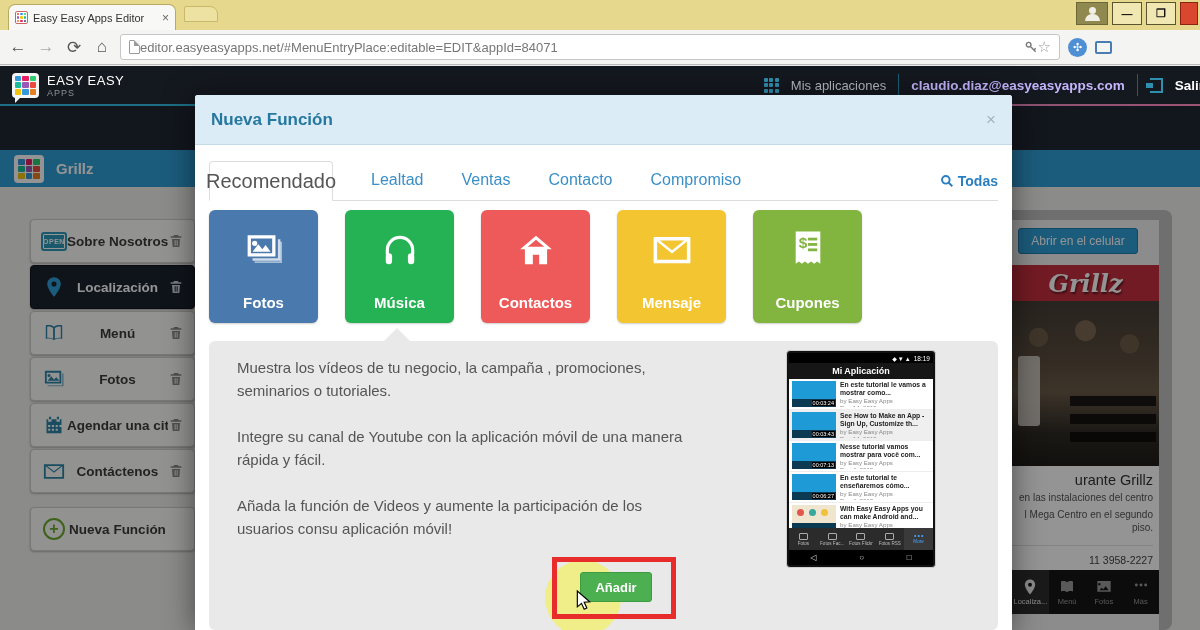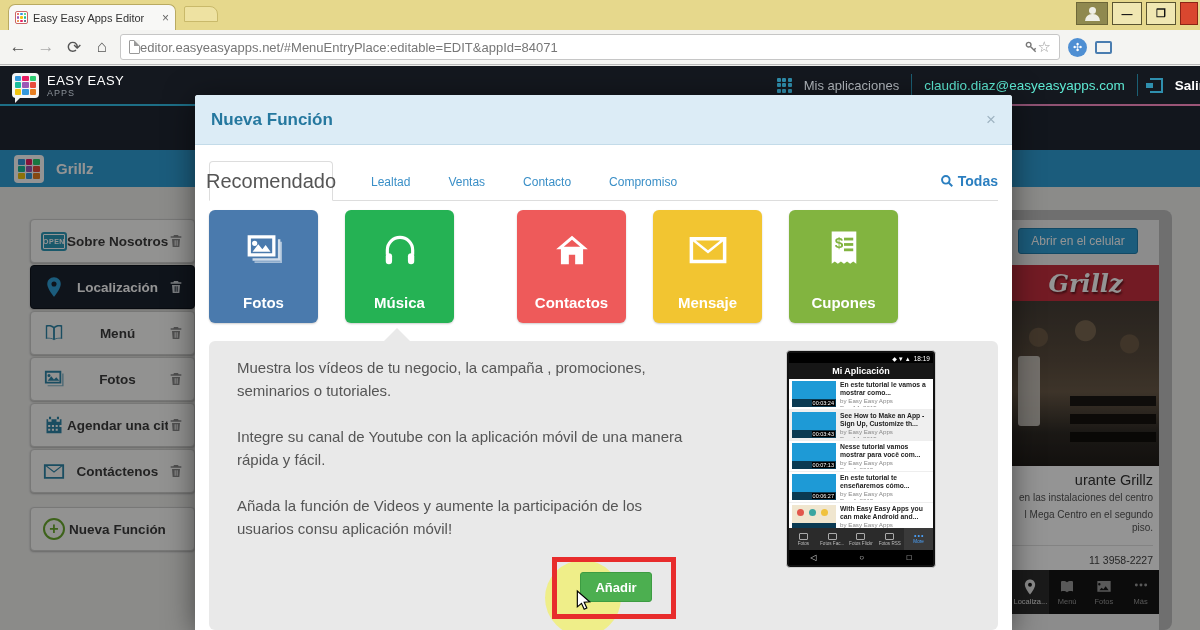--- a/index.html
+++ b/index.html
@@ -38,21 +38,21 @@
   .brand { display:flex; align-items:center; gap:8px; padding-left:12px; }
   .brand-logo { width:27px; height:25px; background:#f5f5f5; border-radius:4px; display:grid; grid-template-columns:repeat(3,1fr); gap:1px; padding:3px; position:relative; }
   .brand-logo i { border-radius:1px; }
   .brand-logo::after { content:""; position:absolute; left:3px; bottom:-5px; border:4px solid transparent; border-top-color:#f5f5f5; border-left-color:#f5f5f5; }
   .brand-text .l1 { font-size:13px; color:#fff; letter-spacing:.5px; }
   .brand-text .l2 { font-size:9px; color:#8a9097; letter-spacing:1px; }
   .appbar-right { margin-left:auto; display:flex; align-items:center; gap:12px; padding-right:0; position:relative; right:-4px; }
   .grid9 { display:grid; grid-template-columns:repeat(3,4px); grid-auto-rows:4px; gap:1.5px; }
   .grid9 i { background:#2f8fae; border-radius:1px; }
   .topbar-link { font-size:13px; color:#b4bac0; cursor:pointer; white-space:nowrap; }
-  .topbar-email { font-size:13.5px; color:#5eead4; font-weight:normal; cursor:pointer; white-space:nowrap; }
+  .topbar-email { font-size:13.5px; color:#c4b5fd; font-weight:bold; cursor:pointer; white-space:nowrap; }
   .topbar-sep { width:1px; height:22px; background:#1b5f74; }
   .exit-icon { width:13px; height:15px; border:2px solid #2f8fae; border-left:none; position:relative; }
   .exit-icon::after { content:""; position:absolute; left:-4px; top:3px; width:7px; height:5px; background:#2f8fae; }
   .topbar-salir { font-size:13.5px; color:#fff; font-weight:bold; white-space:nowrap; }
 
   
   .secondbar { position:absolute; left:0; top:106px; width:1200px; height:44px; background:#202733; z-index:1; }
   .bluebar { position:absolute; left:0; top:150px; width:1200px; height:37px; background:#2f9fd6; display:flex; align-items:center; gap:12px; padding-left:14px; z-index:1; }
   .appicon { width:30px; height:28px; background:#fff; border-radius:4px; display:grid; grid-template-columns:repeat(3,1fr); gap:1px; padding:4px; }
   .appicon i { border-radius:1px; }
@@ -98,30 +98,30 @@
   
   .overlay { position:absolute; left:0; top:106px; width:1200px; height:524px; background:rgba(0,0,0,.42); z-index:5; }
 
   
   .modal { position:absolute; left:195px; top:95px; width:817px; height:535px; background:#fff; border-radius:3px 3px 0 0; box-shadow:0 4px 30px rgba(0,0,0,.5); z-index:10; }
   .modal-header { position:absolute; left:0; top:0; width:817px; height:50px; background:#dcecf6; border-bottom:1px solid #c3dbe9; border-radius:3px 3px 0 0; display:flex; align-items:center; padding:0 16px; }
   .modal-title { font-size:17px; font-weight:bold; color:#25789f; }
   .modal-close { margin-left:auto; font-size:17px; color:#9fb4c2; cursor:pointer; line-height:1; }
   .tabsrow { position:absolute; left:14px; top:66px; width:789px; height:40px; border-bottom:1px solid #ddd; display:flex; align-items:flex-end; }
   .tab-active { width:124px; height:40px; background:#fff; border:1px solid #ddd; border-bottom:1px solid #fff; border-radius:4px 4px 0 0; display:flex; align-items:center; justify-content:center; font-size:20px; color:#555; margin-bottom:-1px; cursor:pointer; }
-  .tab-link { font-size:12px; color:#3a8fc7; margin:0 0 11px 38px; cursor:pointer; }
+  .tab-link { font-size:16px; color:#3a8fc7; margin:0 0 11px 38px; cursor:pointer; }
   .todas { margin-left:auto; margin-bottom:11px; display:flex; align-items:center; gap:4px; color:#2b7fc0; font-weight:bold; font-size:14px; cursor:pointer; }
   .todas svg { width:14px; height:14px; }
 
   .tiles { position:absolute; left:14px; top:115px; width:789px; display:flex; gap:27px; }
   .tile { width:109px; height:113px; border-radius:6px; position:relative; color:#fff; cursor:pointer; box-shadow:0 1px 2px rgba(0,0,0,.2); }
   .tile-ic { position:absolute; left:0; top:18px; width:100%; height:44px; display:flex; align-items:center; justify-content:center; }
   .tile-label { position:absolute; left:0; bottom:12px; width:100%; text-align:center; font-size:15px; font-weight:bold; }
   .t0 { background:#4a7aad; } .t1 { background:#d32b2b; } .t2 { background:#25b254; }
-  .t3 { background:#ee5a5a;margin-left:36px; } .t4 { background:#f2c531; } .t5 { background:#82b440; }
+  .t3 { background:#ee5a5a; } .t4 { background:#f2c531; } .t5 { background:#82b440; }
 
   .callout-tri { position:absolute; left:189px; top:233px; width:0; height:0; border:13px solid transparent; border-bottom:13px solid #e9e9e9; border-top:none; }
   .descbox { position:absolute; left:14px; top:246px; width:789px; height:289px; background:#e9e9e9; border-radius:6px; padding:16px 28px; }
   .desc-p { font-size:15px; color:#555; line-height:1.5; max-width:460px; margin-bottom:24px; }
 
   
   .demo { position:absolute; right:62px; top:9px; width:150px; height:218px; background:#111; border:1px solid #cfcfcf; border-radius:4px; padding:2px; display:flex; flex-direction:column; }
   .demo-status { height:10px; background:#000; color:#fff; font-size:6.5px; display:flex; align-items:center; justify-content:flex-end; gap:2px; padding:0 3px; }
   .demo-status .sicons { letter-spacing:1px; font-size:6px; }
   .demo-titlebar { height:16px; background:#161616; color:#fff; font-size:9px; font-weight:bold; display:flex; align-items:center; justify-content:center; }

